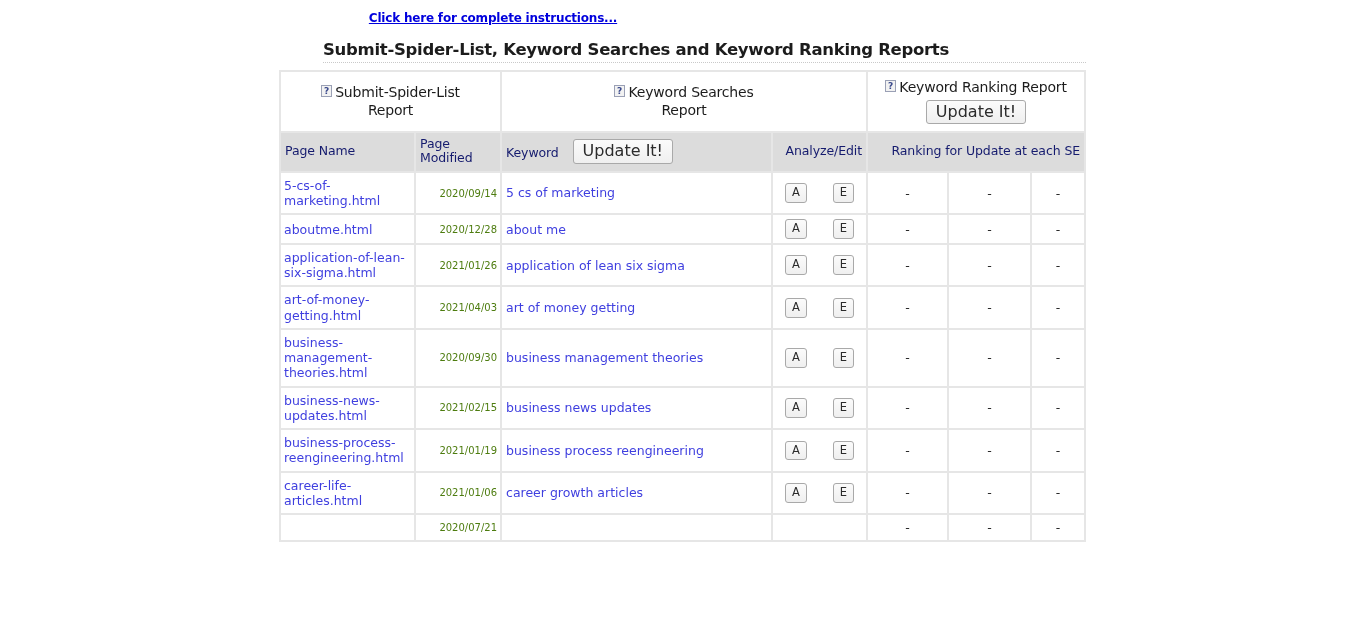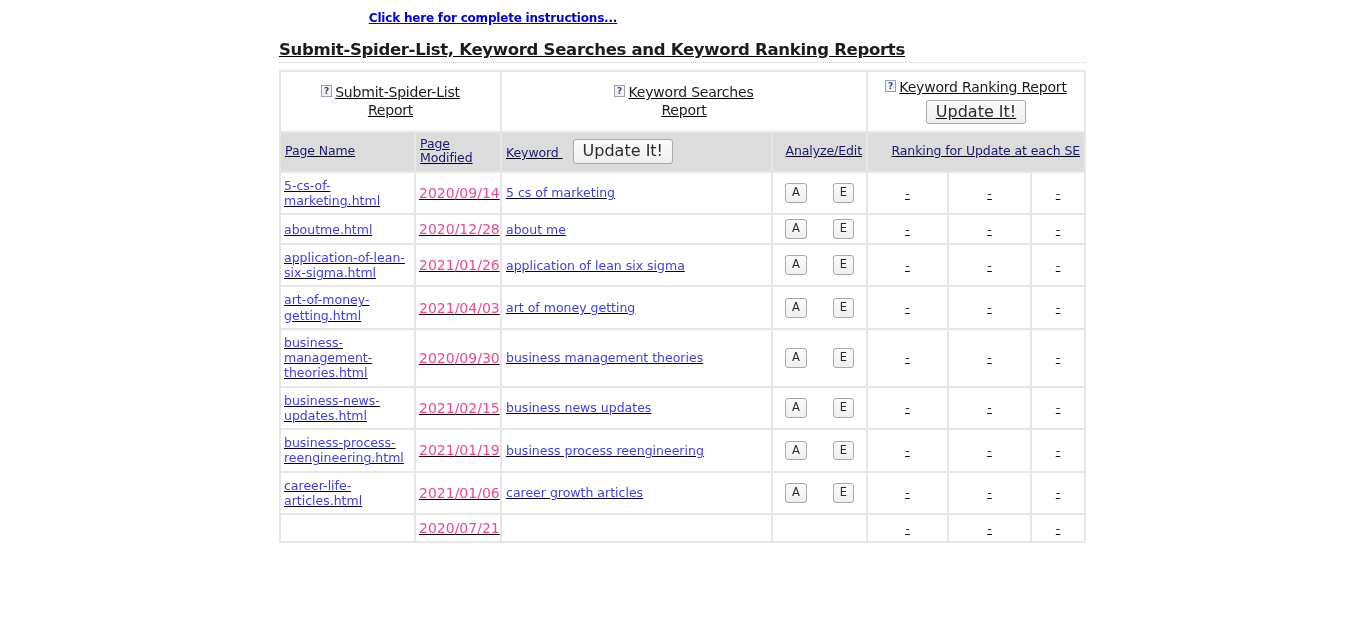--- a/index.html
+++ b/index.html
@@ -11,21 +11,20 @@
     height: 625px;
     overflow: hidden;
     font-family: "DejaVu Sans", "Liberation Sans", sans-serif;
   }
 
   #page {
     position: relative;
     width: 1366px;
     height: 625px;
     overflow: hidden;
-    text-decoration: underline;
   }
 
   
   .instructions-bar {
     text-align: center;
     padding-top: 7px;
     padding-bottom: 4px;
     padding-right: 380px;
   }
   .instructions-link {
@@ -47,20 +46,21 @@
   .page-title {
     font-family: "DejaVu Sans", "Liberation Sans", sans-serif;
     font-size: 16.5px;
     font-weight: bold;
     color: #1c1c1c;
     letter-spacing: -0.3px;
     padding: 10px 0 3px 0;
     border-bottom: 1px dotted #c9c9c9;
     margin-bottom: 7px;
     white-space: nowrap;
+    margin-left: 44px;
   }
 
   
   table.report {
     border-collapse: separate;
     border-spacing: 0;
     width: 807px;
     table-layout: fixed;
     background: #ffffff;
     font-size: 12.5px;
@@ -132,23 +132,23 @@
   
   td.pagename {
     padding: 5px 4px 5px 3px !important;
     line-height: 1.22;
     word-wrap: break-word;
     overflow-wrap: break-word;
   }
   td.modified {
     text-align: right;
     padding: 5px 3px 5px 3px !important;
-    color: #ec4899;
+    color: #4d7c0f;
     white-space: nowrap;
-    font-size: 14px;
+    font-size: 10px;
   }
   td.keyword {
     padding: 5px 4px 5px 4px !important;
     line-height: 1.22;
   }
   td.actions {
     text-align: center;
     padding: 4px 6px 4px 6px !important;
     white-space: nowrap;
   }

